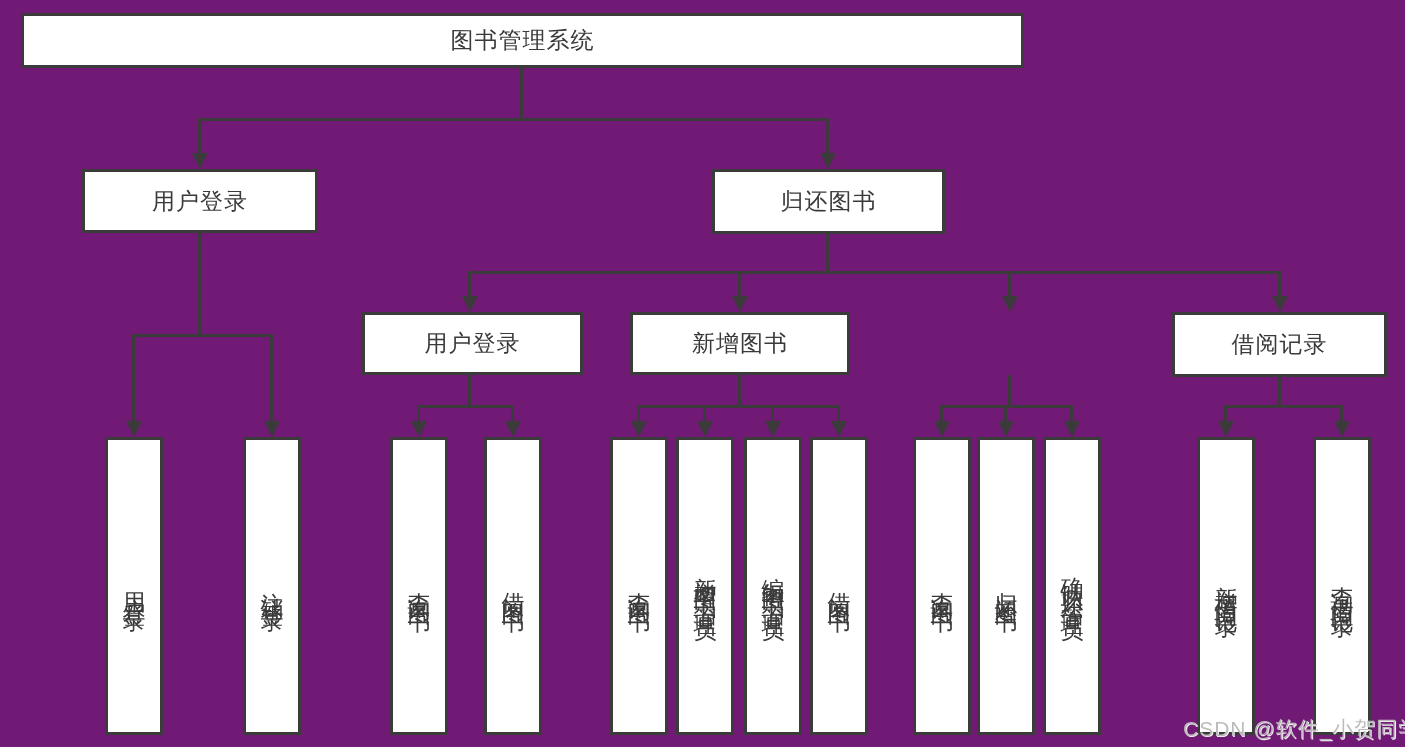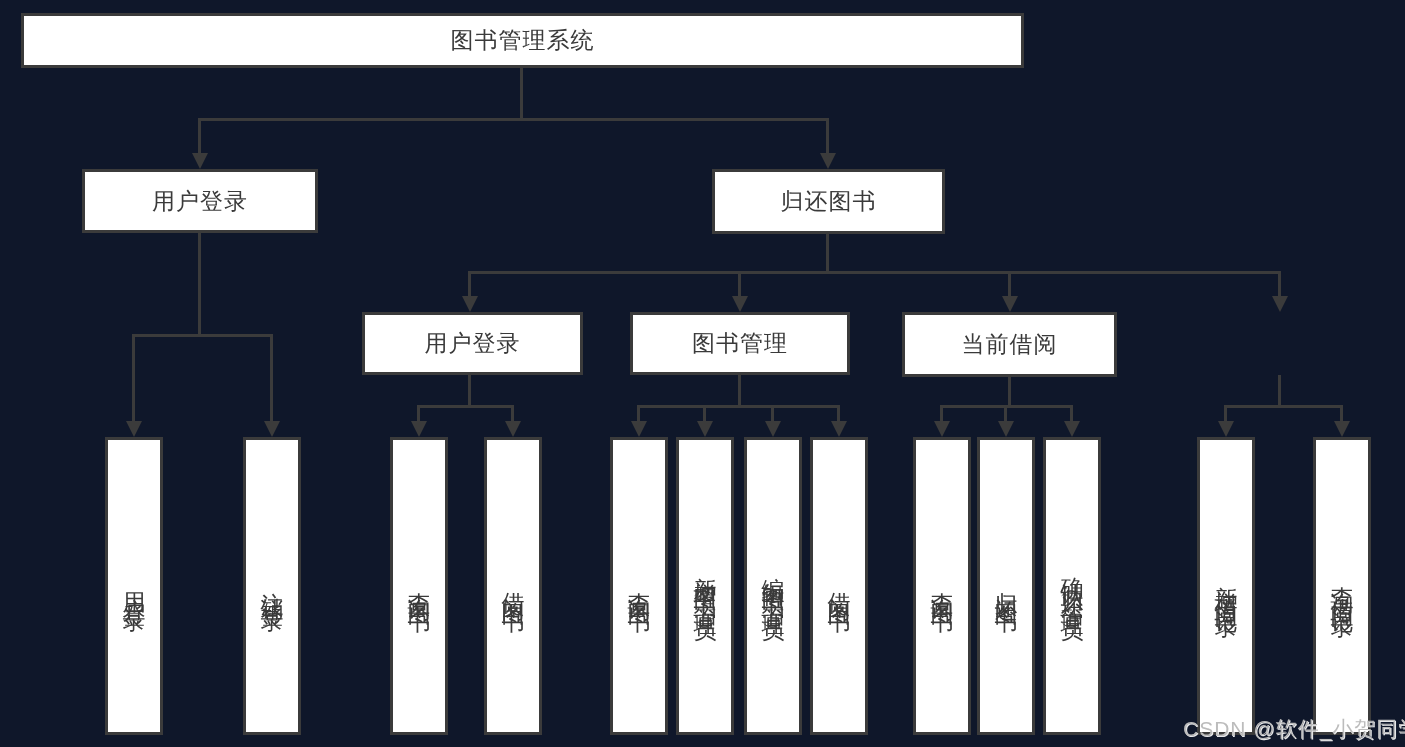--- a/index.html
+++ b/index.html
@@ -1,17 +1,17 @@
 <!DOCTYPE html>
 <html><head>
 <meta charset="utf-8">
 <style>
   html,body{margin:0;padding:0;background:#ffffff;}
   body{font-family:"Liberation Sans", sans-serif;}
-  .stage{position:relative;width:1405px;height:747px;background:#0f172a;overflow:hidden;}
+  .stage{position:relative;width:1405px;height:747px;background:#701a75;overflow:hidden;}
   .box{
     position:absolute;
     background:#fff;
     border:3px solid #3b3b3b;
     box-sizing:border-box;
     display:flex;
     align-items:center;
     justify-content:center;
     color:#3a3a3a;
   }
@@ -131,27 +131,27 @@
 
   <div class="box" style="left:712px;top:169px;width:233px;height:65px">
     <span class="lbl">归还图书</span>
   </div>
 
   <div class="box" style="left:362px;top:312px;width:221px;height:63px">
     <span class="lbl">用户登录</span>
   </div>
 
   <div class="box" style="left:630px;top:312px;width:220px;height:63px">
-    <span class="lbl">图书管理</span>
+    <span class="lbl">新增图书</span>
   </div>
 
-  <div class="box" style="left:902px;top:312px;width:215px;height:65px">
-    <span class="lbl">当前借阅</span>
+
+  <div class="box" style="left:1172px;top:312px;width:215px;height:65px">
+    <span class="lbl">借阅记录</span>
   </div>
-
 
   <div class="box leafbox" style="left:105px">
     <span class="vlbl">用户登录</span>
   </div>
   <div class="box leafbox" style="left:243px">
     <span class="vlbl">注销登录</span>
   </div>
 
   <div class="box leafbox" style="left:390px">
     <span class="vlbl">查询图书</span>

